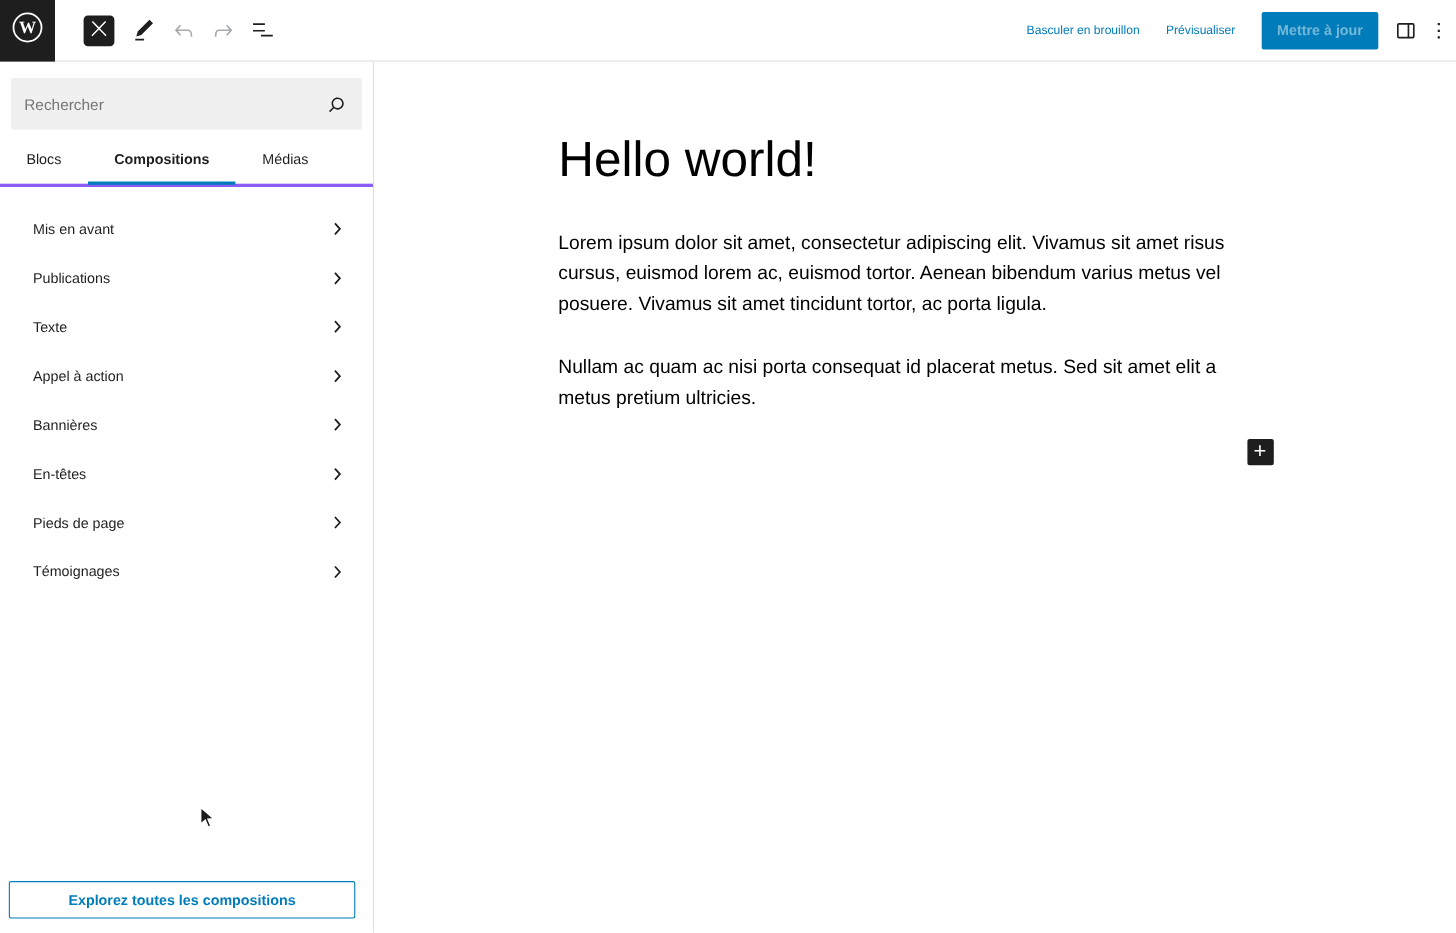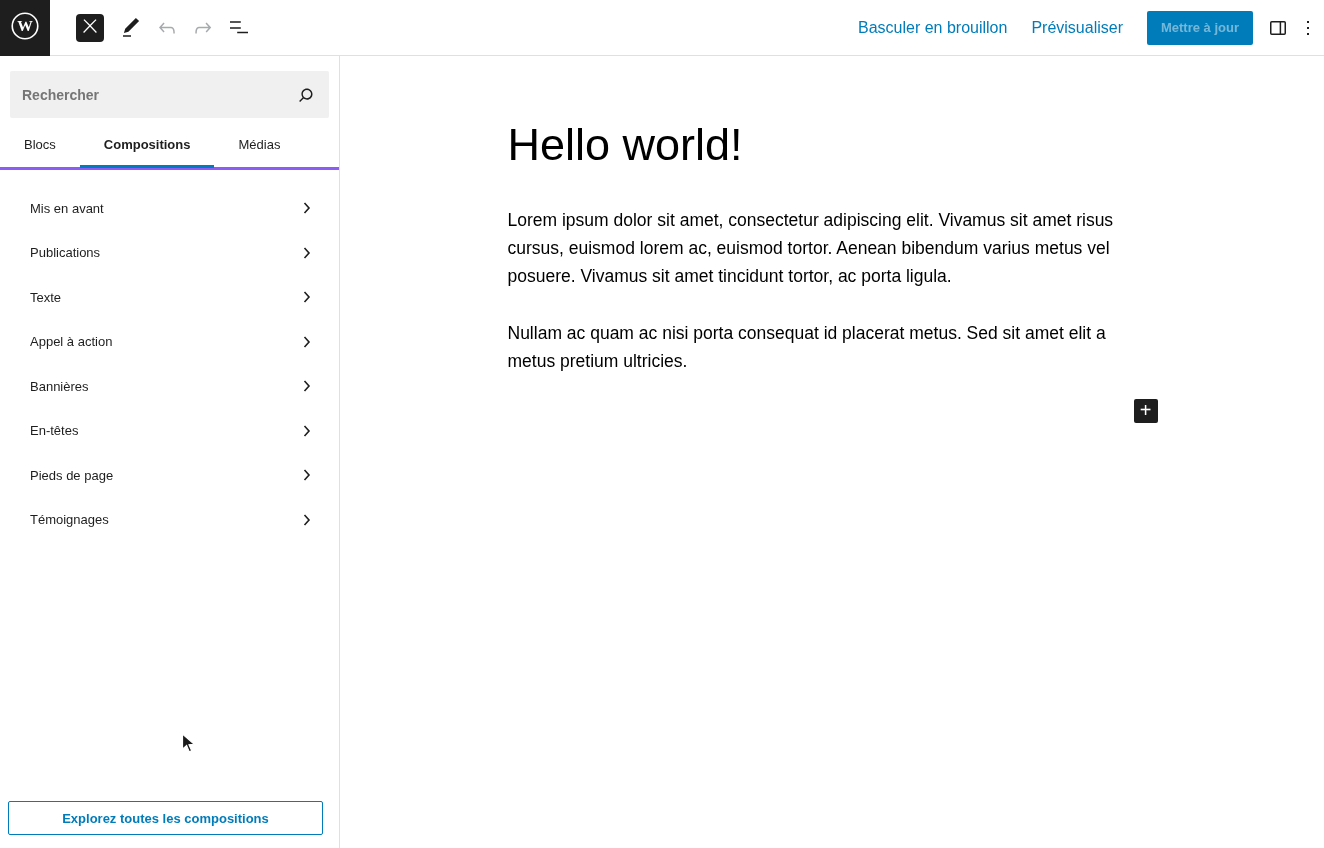--- a/index.html
+++ b/index.html
@@ -37,21 +37,21 @@
     border-radius: 2px; cursor: pointer; flex: none;
   }
   .icon-btn svg { display: block; }
   .icon-fill { fill: #1e1e1e; }
   .icon-disabled { fill: #a7aaad; }
 
   .header-right { display: flex; align-items: center; padding-right: 2px; }
   .text-link {
     background: none; border: none; color: #007cba;
     font-family: "Liberation Sans", sans-serif;
-    font-size: 16px; font-weight: 500; cursor: pointer;
+    font-size: 11px; font-weight: 500; cursor: pointer;
     margin-right: 24px; white-space: nowrap;
   }
   .primary-btn {
     background: #007cba; color: rgba(255,255,255,0.45);
     border: none; border-radius: 2px; height: 34px; padding: 0 14px;
     font-family: "Liberation Sans", sans-serif;
     font-size: 13px; font-weight: 700; cursor: default;
     margin-right: 9px; white-space: nowrap;
   }
   .header-right .icon-btn { width: 32px; }
@@ -63,21 +63,20 @@
     display: flex; flex-direction: column; z-index: 20;
   }
   .search-wrap {
     margin: 15px 10px 0 10px; height: 47px; background: #f0f0f0;
     border-radius: 2px; display: flex; align-items: center; padding: 0 12px 0 12px;
   }
   .search-input {
     flex: 1; border: none; background: transparent; outline: none;
     font-family: "Liberation Sans", sans-serif; font-size: 14px; color: #000000;
     height: 100%;
-    font-weight: bold;
   }
   .search-input::placeholder { color: #757575; }
   .search-icon-wrap { flex: none; display: flex; align-items: center; }
 
   .tabs {
     display: flex; align-items: stretch; height: 48px; margin-top: 4px;
     border-bottom: 3px solid #8b5cf6;
   }
   .tab {
     background: none; border: none; cursor: pointer;

